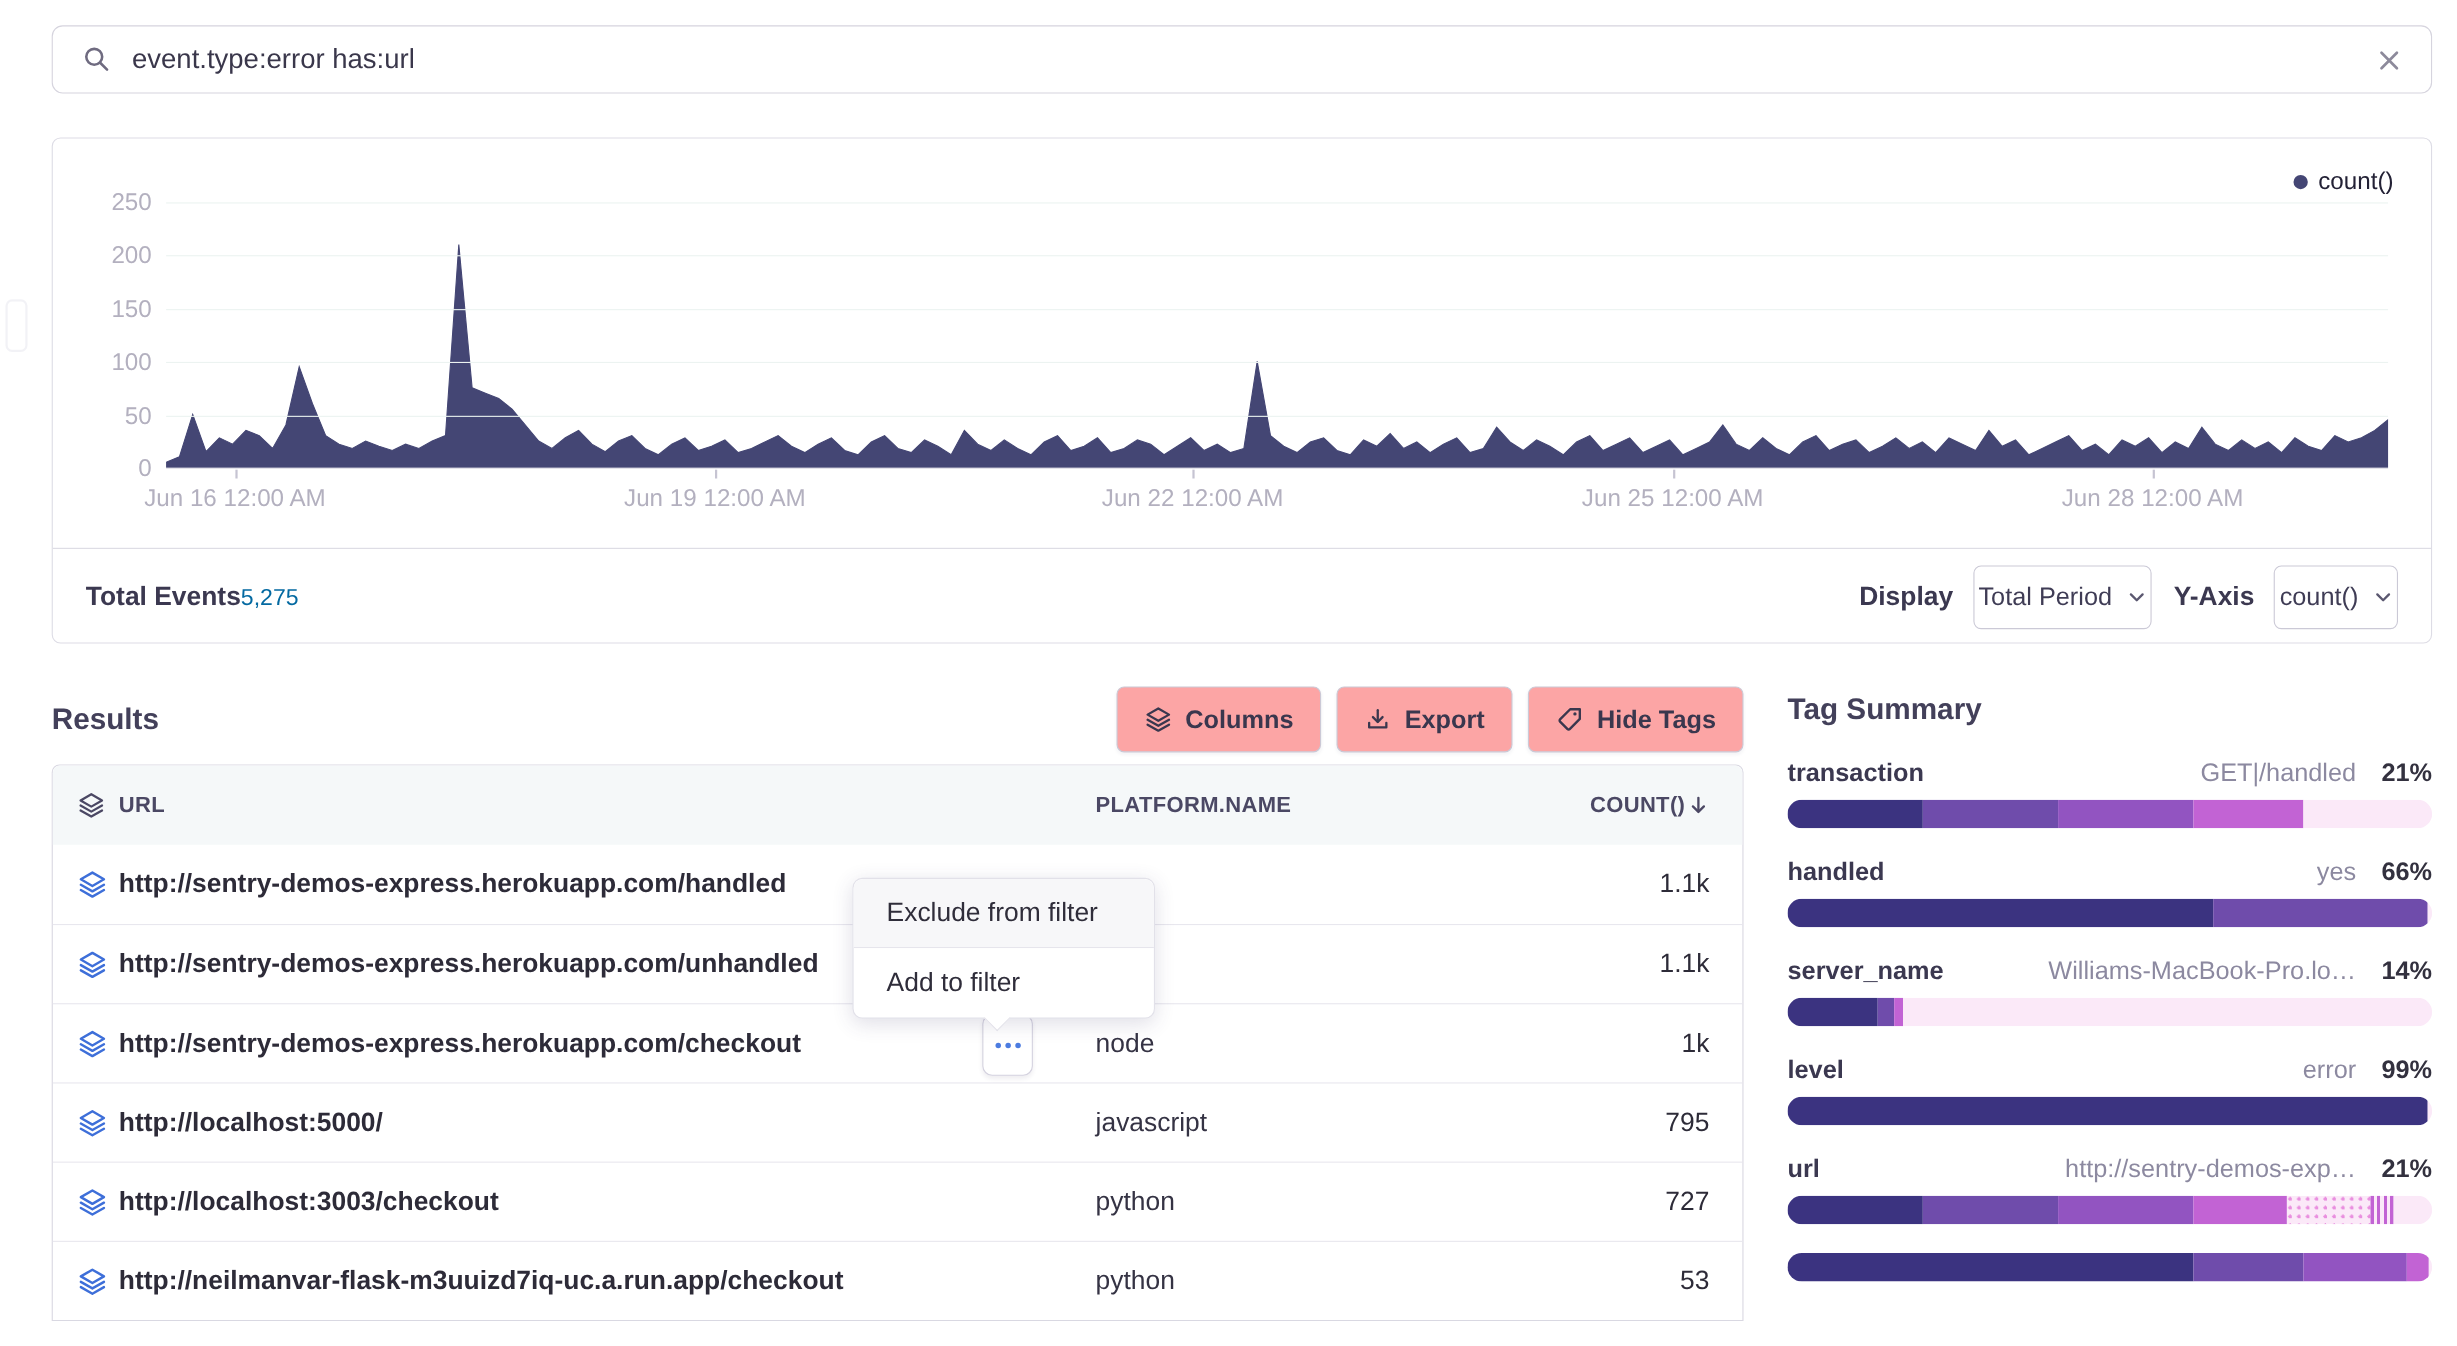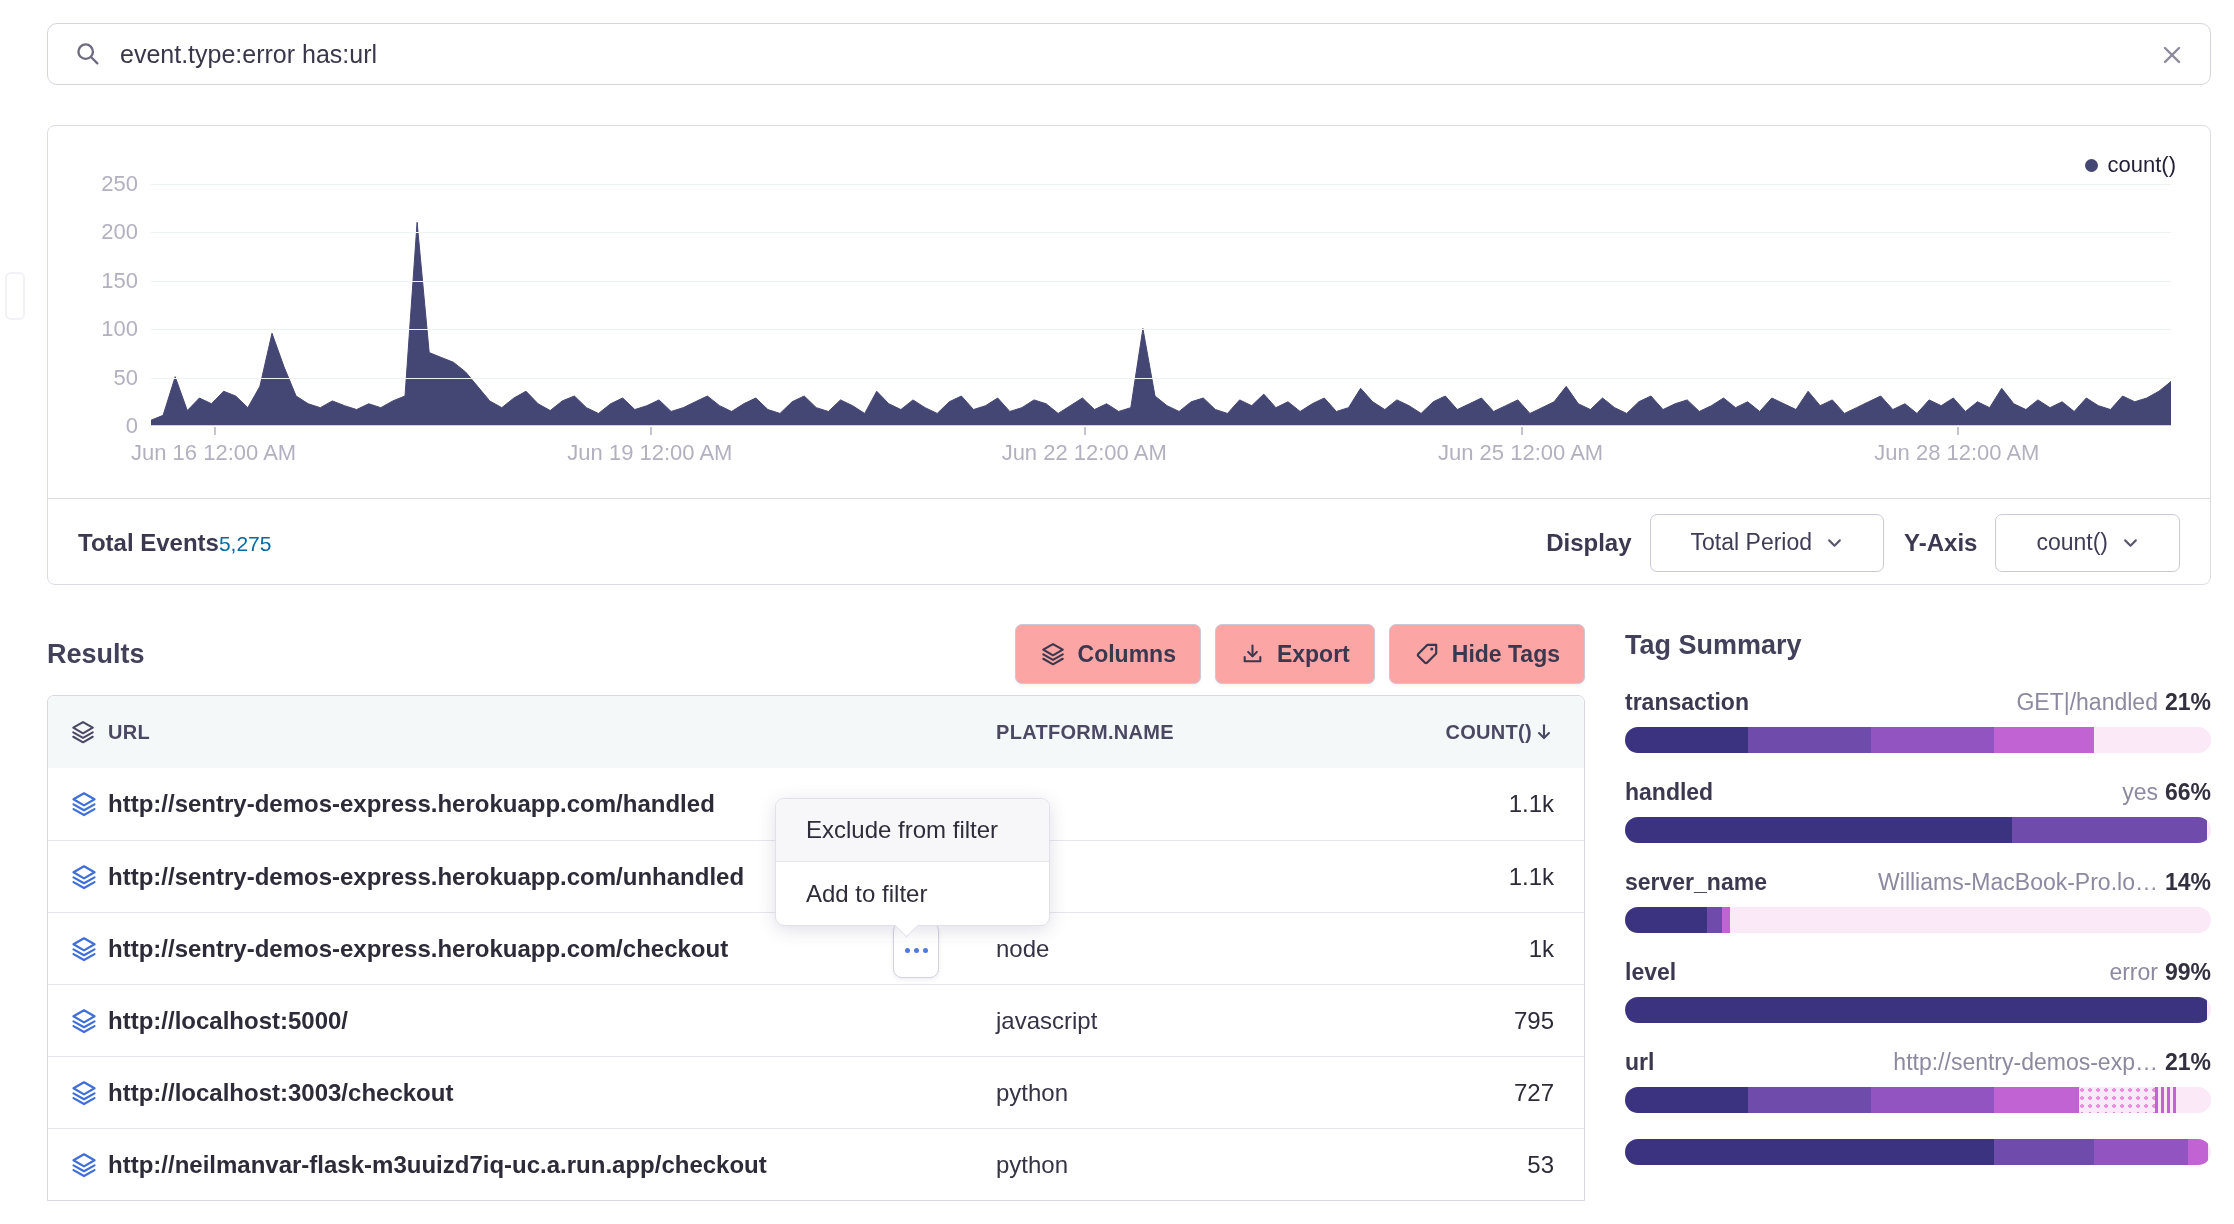--- a/index.html
+++ b/index.html
@@ -29,21 +29,21 @@
   .xlabel { position: absolute; top: 314px; transform: translateX(-50%);
     font-size: 22px; color: #b3b0bf; white-space: nowrap; }
   .chart-footer { position: absolute; left: 0; right: 0; top: 372px; height: 88px;
     border-top: 1px solid #dbdae3; display: flex; align-items: center;
     justify-content: space-between; padding: 0 30px; }
   .cf-left { display: flex; align-items: baseline; gap: 0; }
   .cf-label { font-size: 24px; font-weight: 700; color: #3b3850; }
   .cf-value { font-size: 21px; color: #0369a1; }
   .cf-right { display: flex; align-items: center; gap: 20px; }
   .cf-right .group { display: flex; align-items: center; gap: 18px; }
-  .dd-btn { height: 58px; padding: 0 40px; border: 1.5px solid #cbc9d6; border-radius: 7px;
+  .dd-btn { height: 58px; padding: 0 4px; border: 1.5px solid #cbc9d6; border-radius: 7px;
     background: #fff; display: flex; align-items: center; gap: 14px;
     font-size: 23px; color: #3f3c55; cursor: pointer; text-align: right; }
 
   
   .results-row { position: absolute; left: 47px; top: 623px; width: 1538px; height: 62px;
     display: flex; align-items: center; justify-content: space-between; }
   .results-title { font-size: 27px; font-weight: 700; color: #43405a; }
   .btn-group { display: flex; gap: 14px; }
   .btn { height: 60px; padding: 0 24px; border: 1.5px solid #cbc9d6; border-radius: 7px;
     background: #fca5a5; display: flex; align-items: center; gap: 12px;
@@ -83,21 +83,21 @@
   .menu-notch { position: absolute; bottom: -9px; left: 122px; width: 17px; height: 17px;
     background: #fff; transform: rotate(45deg);
     border-right: 1px solid #e2e1e9; border-bottom: 1px solid #e2e1e9; }
 
   
   .tag-summary { position: absolute; left: 1625px; top: 630px; width: 586px; }
   .ts-title { font-size: 27px; font-weight: 700; color: #43405a; margin-bottom: 28px; }
   .tag-entry { margin-bottom: 26px; }
   .tag-label-row { display: flex; align-items: baseline; justify-content: space-between; }
   .tag-name { font-size: 23px; font-weight: 700; color: #3b3850; }
-  .tag-value-wrap { display: flex; align-items: baseline; gap: 7px; max-width: 420px; }
+  .tag-value-wrap { display: flex; align-items: baseline; gap: 23px; max-width: 420px; }
   .tag-value { font-size: 23px; color: #8c89a0; white-space: nowrap; overflow: hidden; }
   .tag-pct { font-size: 23px; font-weight: 700; color: #33313f; }
   .tag-bar { margin-top: 11px; height: 26px; border-radius: 13px; overflow: hidden;
     display: flex; cursor: pointer; }
   .tag-seg { height: 100%; }
 
   
   .edge-handle { position: absolute; left: 5px; top: 272px; width: 20px; height: 48px;
     border: 2px solid #ececf2; border-radius: 6px; opacity: 0.7; cursor: pointer; }
 </style>

